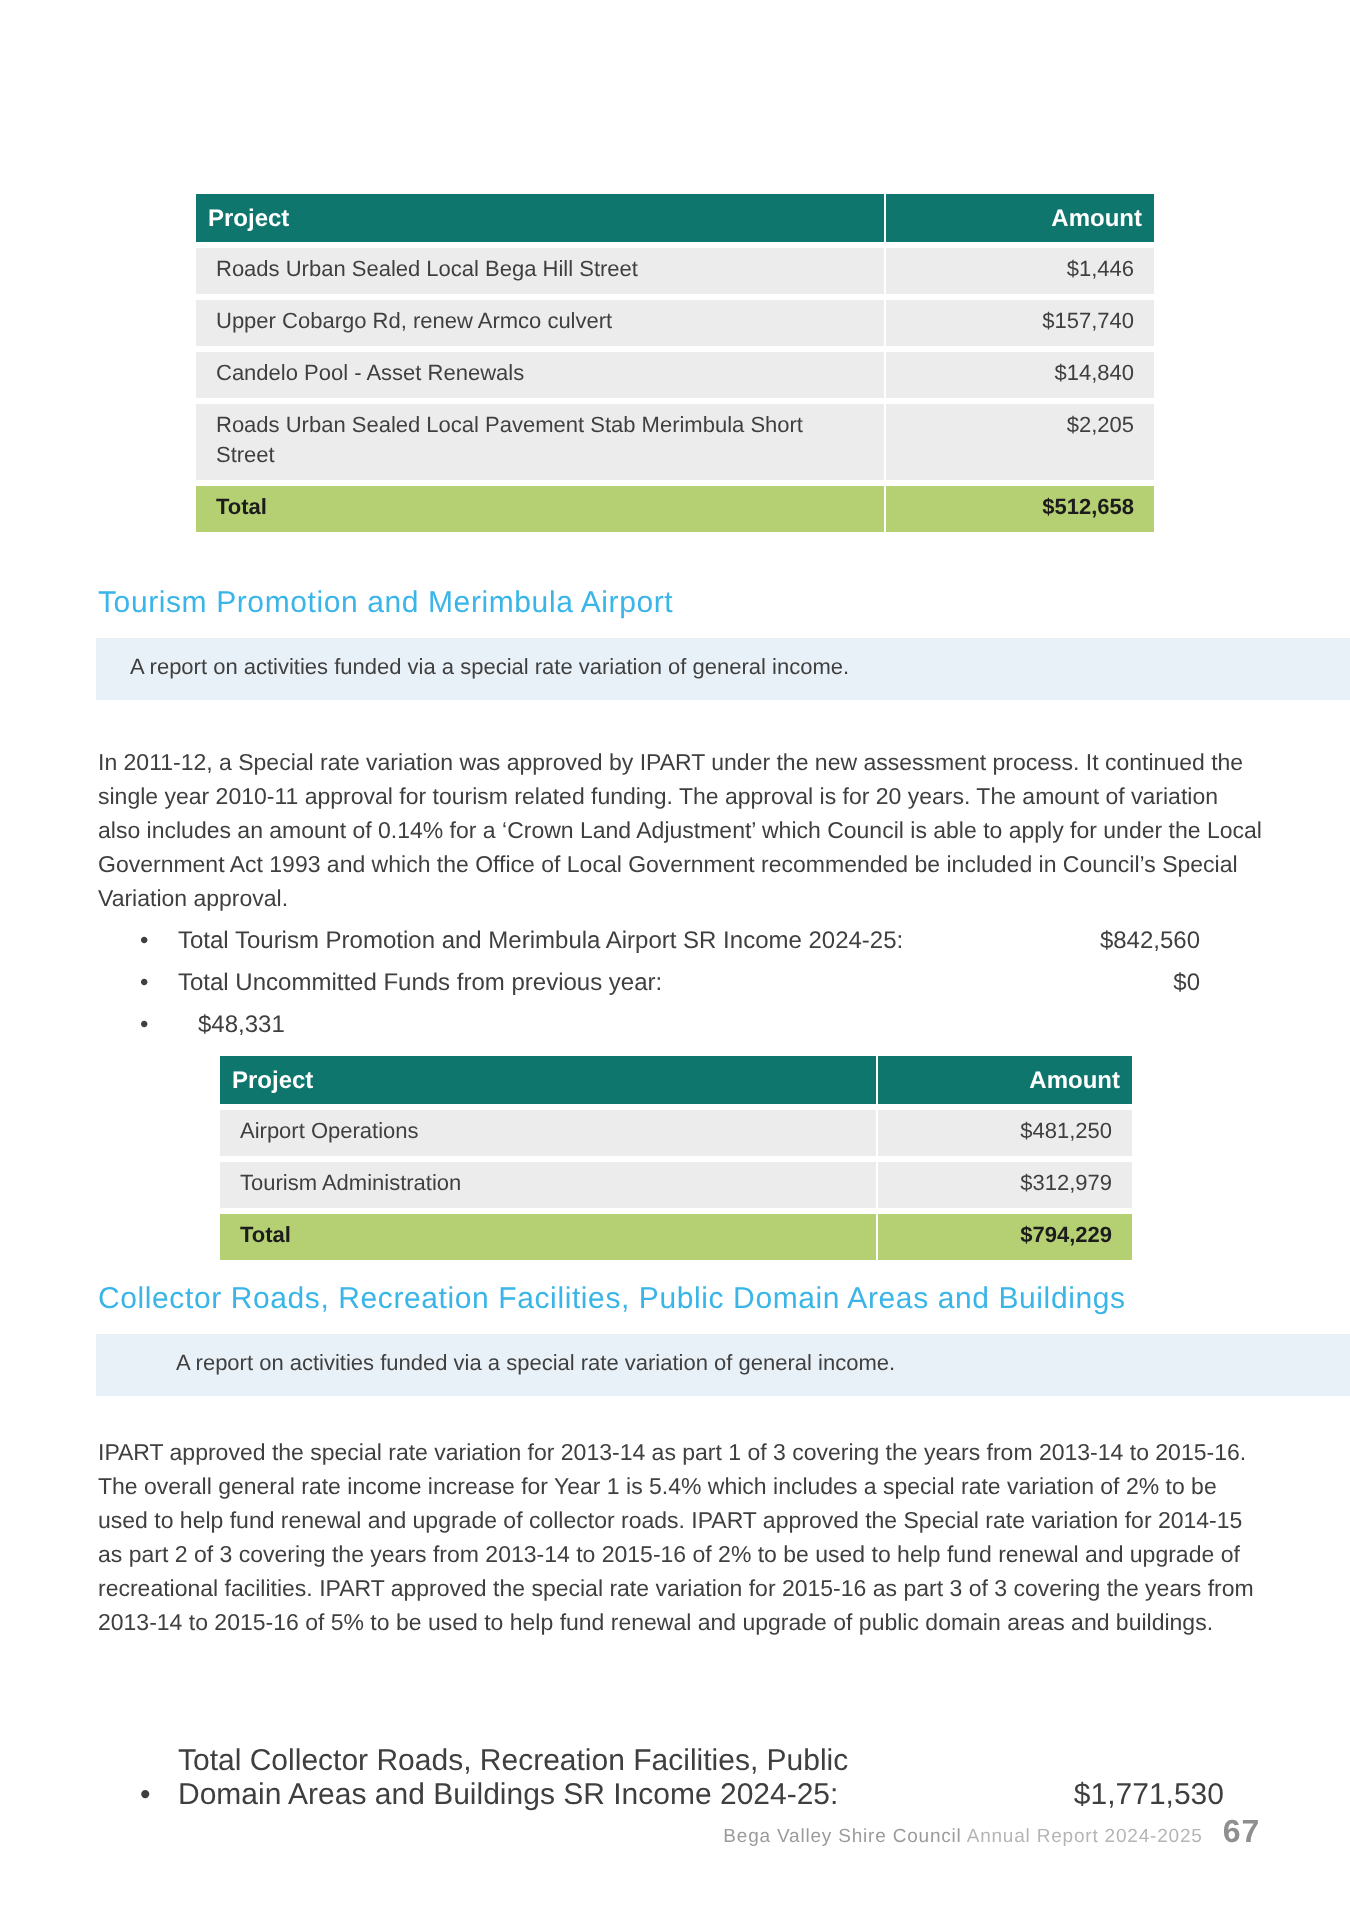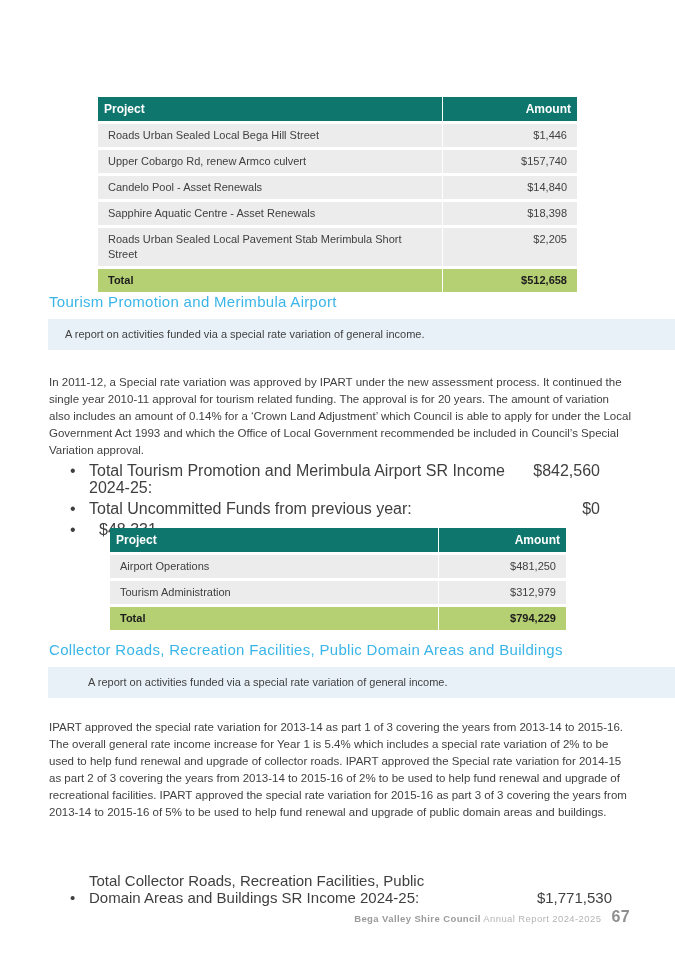--- a/index.html
+++ b/index.html
@@ -43,35 +43,35 @@
   #note2 .note-text { padding-left:40px; }
 
   
   .body-para { position:absolute; left:49px; width:582px; font-size:11.5px; line-height:17px; }
   #para1 { top:374px; }
   #para2 { top:719px; width:586px; }
 
   
   .bullet-list { position:absolute; left:70px; }
   #bullets1 { top:462px; width:530px; }
-  .bullet-row { display:flex; margin-bottom:4px; font-size:16px; line-height:17px; }
+  .bullet-row { display:flex; margin-bottom:4px; font-size:12px; line-height:17px; }
   .bullet-marker { width:19px; flex:none; }
   .bullet-marker::before { content:"\2022"; }
   .bullet-label { flex:1; }
   .bullet-amount { white-space:nowrap; text-align:right; padding-left:10px; }
 
   #bullet2-row { position:absolute; left:70px; top:872px; width:542px; display:flex;
     align-items:flex-end; font-size:15px; line-height:17px; }
   #bullet2-row .bullet-label { flex:none; width:385px; }
   #bullet2-row .bullet-amount { flex:1; }
 
   
   .footer { position:absolute; top:908px; right:45px; font-size:9.5px; letter-spacing:0.4px;
     color:#b5b5b5; white-space:nowrap; }
-  .footer .org { color:#9b9b9b; font-weight:bold; }
+  .footer .org { color:#9b9b9b; font-weight:normal; }
   .footer .pagenum { color:#8f8f8f; font-weight:bold; font-size:16px; margin-left:7px; }
 </style>
 </head>
 <body>
 
 <div class="page">
 
   <div id="table1-wrap">
     <table class="srv-table">
       <colgroup>
@@ -87,24 +87,20 @@
         <td>Roads Urban Sealed Local Bega Hill Street</td>
         <td class="amount">$1,446</td>
       </tr>
       <tr>
         <td>Upper Cobargo Rd, renew Armco culvert</td>
         <td class="amount">$157,740</td>
       </tr>
       <tr>
         <td>Candelo Pool - Asset Renewals</td>
         <td class="amount">$14,840</td>
-      </tr>
-      <tr>
-        <td>Sapphire Aquatic Centre - Asset Renewals</td>
-        <td class="amount">$18,398</td>
       </tr>
       <tr>
         <td>Roads Urban Sealed Local Pavement Stab Merimbula Short Street</td>
         <td class="amount">$2,205</td>
       </tr>
       <tr class="total-row">
         <td>Total</td>
         <td class="amount">$512,658</td>
       </tr>
     </tbody>

